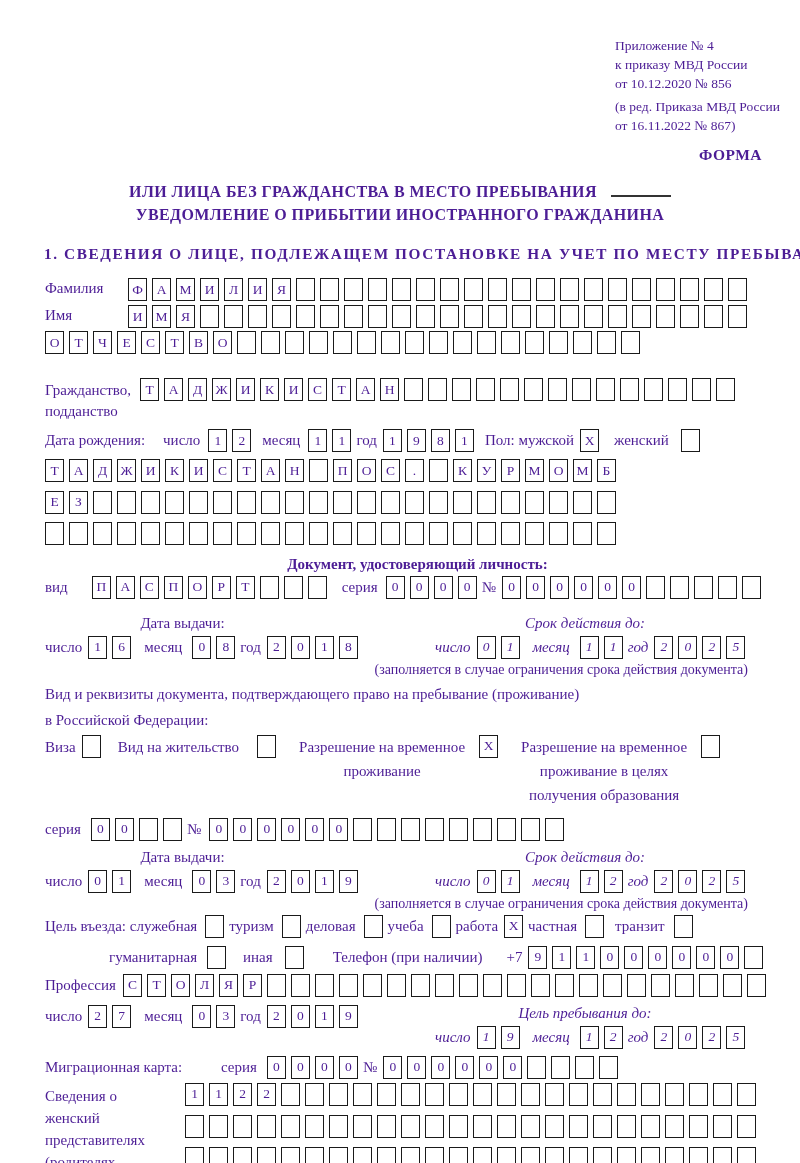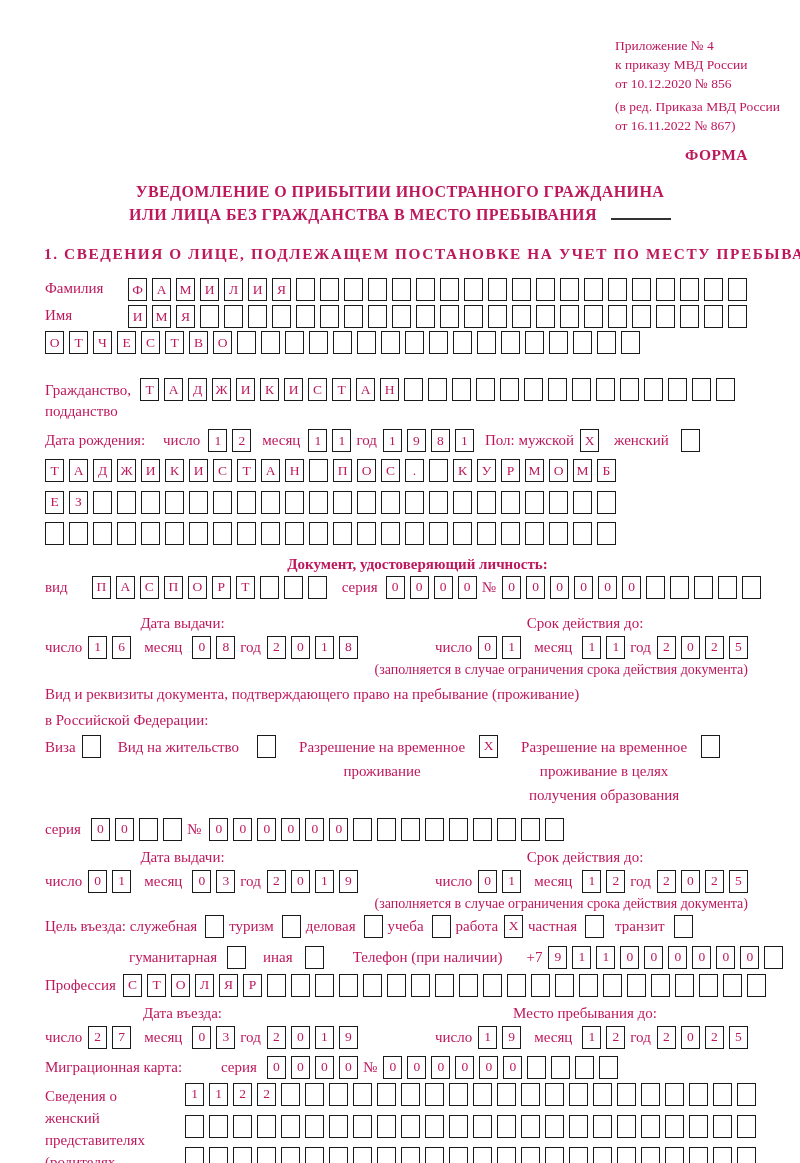--- a/index.html
+++ b/index.html
@@ -1,24 +1,24 @@
 <!DOCTYPE html>
 <html><head>
 <meta charset="utf-8">
 <style>
   html,body { margin:0; padding:0; background:#e8e8e8; }
   .page {
     position:relative; width:800px; height:1163px; margin:0 auto;
-    background:#ffffff; color:#be185d;
+    background:#ffffff; color:#4c1d95;
     font-family:"Liberation Serif","DejaVu Serif",serif;
     overflow:hidden;
   }
   .appendix { position:absolute; left:615px; top:36px; font-size:13.5px; line-height:19px; }
   .appendix .gap { height:4px; }
-  .forma { position:absolute; right:52px; top:146px; font-weight:bold; font-size:15.5px; letter-spacing:0.5px; }
+  .forma { position:absolute; right:38px; top:146px; font-weight:bold; font-size:15.5px; letter-spacing:0.5px; }
   .title { position:absolute; top:180px; left:0; width:100%; text-align:center;
            font-weight:bold; font-size:16px; line-height:23px; letter-spacing:0.4px; }
   .blank-line { display:inline-block; width:60px; border-bottom:2px solid #333; height:14px; margin-left:14px; }
   .sec-head { position:absolute; top:245px; left:44px; font-weight:bold; font-size:15.3px; letter-spacing:1.6px; white-space:nowrap; }
 
   .form { position:absolute; left:45px; top:278px; width:745px; font-size:15px; }
 
   .cells { display:flex; flex:0 0 auto; }
   .cell { width:19px; height:23px; box-sizing:border-box; border:1.5px solid #1a1a1a;
           margin-right:5px; display:inline-flex; align-items:center; justify-content:center;
@@ -42,32 +42,32 @@
   .r-birthplace { margin-bottom:2px; }
   .bp-labels { width:160px; flex:0 0 auto; line-height:24.5px; padding-top:2px; }
   .bp-rows .cells { margin-bottom:8.5px; }
 
   .center-bold { text-align:center; font-weight:bold; font-size:15px; margin-bottom:3px; }
   .r-doc { margin-bottom:16px; align-items:center; }
 
   .dateblock { margin-bottom:3px; }
   .datecols { display:flex; }
   .dcol-l { width:335px; flex:0 0 auto; }
-  .dcol-r { width:410px; flex:0 0 auto; }
+  .dcol-r { width:410px; flex:0 0 auto;font-style:italic; }
   .dhead { text-align:center; font-size:15px; margin-bottom:4px; }
   .dhead-l { padding-right:60px; }
   .note { font-size:14px; text-align:right; padding-right:42px; margin-top:3px; }
 
   .permit-par { line-height:26px; margin-bottom:2px; }
   .r-permits { margin-bottom:11px; }
   .pl { line-height:24px; text-align:center; }
   .r-series2 { margin-bottom:8px; align-items:center; }
 
   .r-purpose { margin-bottom:8px; }
-  .r-human { margin-bottom:5px; margin-left:84px; }
+  .r-human { margin-bottom:5px; margin-left:64px; }
   .r-prof { margin-bottom:8px; align-items:center; }
   .w78 { width:78px; }
   .r-migcard { margin-bottom:4px; align-items:center; }
 
   .g-labels { width:140px; flex:0 0 auto; line-height:22px; padding-top:2px; }
   .g-rows .cells { margin-bottom:9px; }
 </style>
 </head>
 <body>
 
@@ -78,22 +78,22 @@
     <div>к приказу МВД России</div>
     <div>от 10.12.2020 № 856</div>
     <div class="gap"></div>
     <div>(в ред. Приказа МВД России</div>
     <div>от 16.11.2022 № 867)</div>
   </div>
 
   <div class="forma">ФОРМА</div>
 
   <div class="title">
+    <div><span>ИЛИ ЛИЦА БЕЗ ГРАЖДАНСТВА В МЕСТО ПРЕБЫВАНИЯ</span><span class="blank-line"></span></div>
     <div>УВЕДОМЛЕНИЕ О ПРИБЫТИИ ИНОСТРАННОГО ГРАЖДАНИНА</div>
-    <div><span>ИЛИ ЛИЦА БЕЗ ГРАЖДАНСТВА В МЕСТО ПРЕБЫВАНИЯ</span><span class="blank-line"></span></div>
   </div>
 
   <div class="sec-head">1. СВЕДЕНИЯ О ЛИЦЕ, ПОДЛЕЖАЩЕМ ПОСТАНОВКЕ НА УЧЕТ ПО МЕСТУ ПРЕБЫВАНИЯ</div>
 
   <div class="form">
 
     <div class="row r-surname">
       <div class="lbl w83">Фамилия</div>
       <div class="cells">
           <span class="cell">Ф</span>
@@ -613,21 +613,20 @@
           <span class="cell"></span>
           <span class="cell"></span>
           <span class="cell"></span>
           <span class="cell"></span>
         </span>
     </div>
 
     <div class="dateblock" style="margin-bottom:7px;">
       <div class="datecols">
         <div class="dcol-l">
-          <div class="dhead dhead-l">Дата въезда:</div>
           <div class="rowc">
             <span>число</span>
             <span class="cells ml6">
                 <span class="cell">2</span>
                 <span class="cell">7</span>
               </span>
             <span class="ml8">месяц</span>
             <span class="cells ml10">
                 <span class="cell">0</span>
                 <span class="cell">3</span>
@@ -635,21 +634,21 @@
             <span>год</span>
             <span class="cells ml6">
                 <span class="cell">2</span>
                 <span class="cell">0</span>
                 <span class="cell">1</span>
                 <span class="cell">9</span>
               </span>
           </div>
         </div>
         <div class="dcol-r">
-          <div class="dhead">Место пребывания до:</div>
+          <div class="dhead">Цель пребывания до:</div>
           <div class="rowc" style="padding-left:55px;">
             <span>число</span>
             <span class="cells ml6">
                 <span class="cell">1</span>
                 <span class="cell">9</span>
               </span>
             <span class="ml8">месяц</span>
             <span class="cells ml10">
                 <span class="cell">1</span>
                 <span class="cell">2</span>

